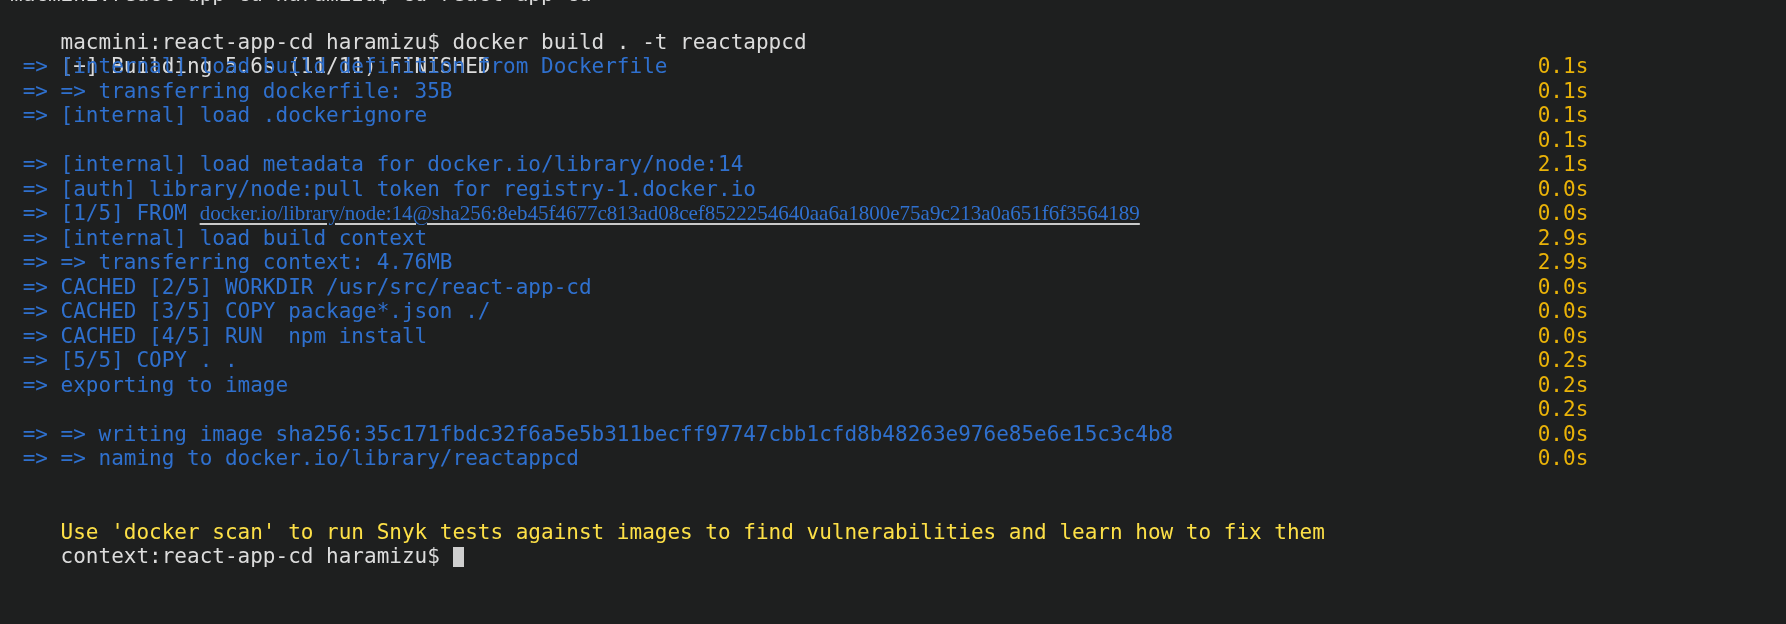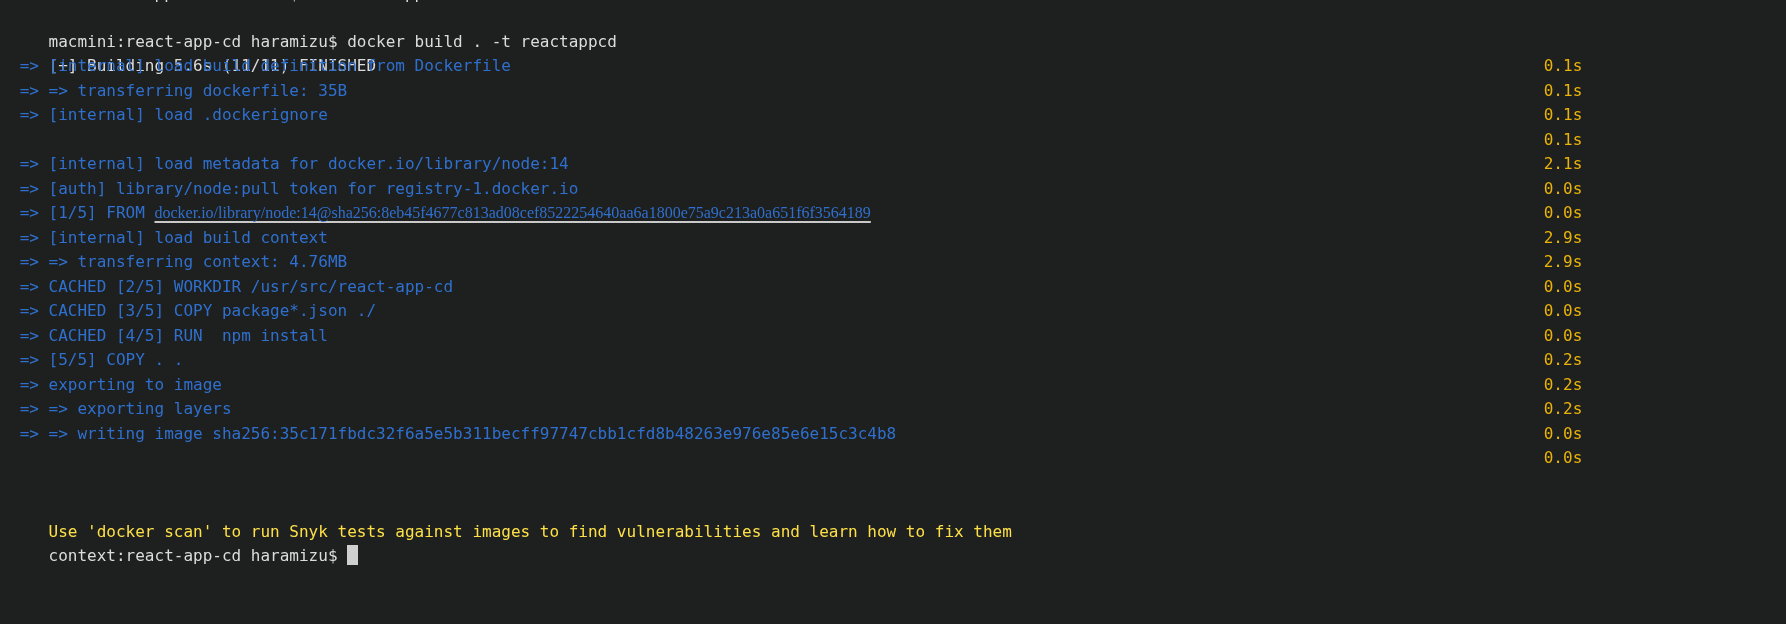--- a/index.html
+++ b/index.html
@@ -8,21 +8,21 @@
     padding: 0;
     background: #1e1f1f;
   }
   #terminal {
     position: relative;
     width: 1786px;
     height: 624px;
     background: #1e1f1f;
     overflow: hidden;
     font-family: "DejaVu Sans Mono", "Liberation Mono", monospace;
-    font-size: 16px;
+    font-size: 21px;
     line-height: 24.5px;
     letter-spacing: 0px;
     box-sizing: border-box;
     padding: 0px 0 0 10px;
     -webkit-font-smoothing: antialiased;
   }
   .line {
     white-space: pre;
     height: 24.5px;
     position: relative;
@@ -109,23 +109,23 @@
       <div class="line step"><span class="txt"> =&gt; [internal] load metadata for docker.io/library/node:14</span><span class="dur">2.1s</span></div>
       <div class="line step"><span class="txt"> =&gt; [auth] library/node:pull token for registry-1.docker.io</span><span class="dur">0.0s</span></div>
       <div class="line step"><span class="txt"> =&gt; [1/5] FROM </span><span class="underline-text">docker.io/library/node:14@sha256:8eb45f4677c813ad08cef8522254640aa6a1800e75a9c213a0a651f6f3564189</span><span class="dur">0.0s</span></div>
       <div class="line step"><span class="txt"> =&gt; [internal] load build context</span><span class="dur">2.9s</span></div>
       <div class="line step"><span class="txt"> =&gt; =&gt; transferring context: 4.76MB</span><span class="dur">2.9s</span></div>
       <div class="line step"><span class="txt"> =&gt; CACHED [2/5] WORKDIR /usr/src/react-app-cd</span><span class="dur">0.0s</span></div>
       <div class="line step"><span class="txt"> =&gt; CACHED [3/5] COPY package*.json ./</span><span class="dur">0.0s</span></div>
       <div class="line step"><span class="txt"> =&gt; CACHED [4/5] RUN  npm install</span><span class="dur">0.0s</span></div>
       <div class="line step"><span class="txt"> =&gt; [5/5] COPY . .</span><span class="dur">0.2s</span></div>
       <div class="line step"><span class="txt"> =&gt; exporting to image</span><span class="dur">0.2s</span></div>
-      <div class="line step"><span class="txt"> =&gt; =&gt; exporting layers</span><span class="dur">0.2s</span></div>
+      <div class="line step"><span class="dur">0.2s</span></div>
       <div class="line step"><span class="txt"> =&gt; =&gt; writing image sha256:35c171fbdc32f6a5e5b311becff97747cbb1cfd8b48263e976e85e6e15c3c4b8</span><span class="dur">0.0s</span></div>
-      <div class="line step"><span class="dur">0.0s</span></div>
+      <div class="line step"><span class="txt"> =&gt; =&gt; naming to docker.io/library/reactappcd</span><span class="dur">0.0s</span></div>
     </div>
 
   <div class="line blank">&nbsp;</div>
 
   <div class="line plain-line">
     <span>Use 'docker scan' to run Snyk tests against images to find vulnerabilities and learn how to fix them</span>
   </div>
 
   <div class="line prompt-line">
     <span>context:react-app-cd haramizu$ </span><span class="cursor"></span>

